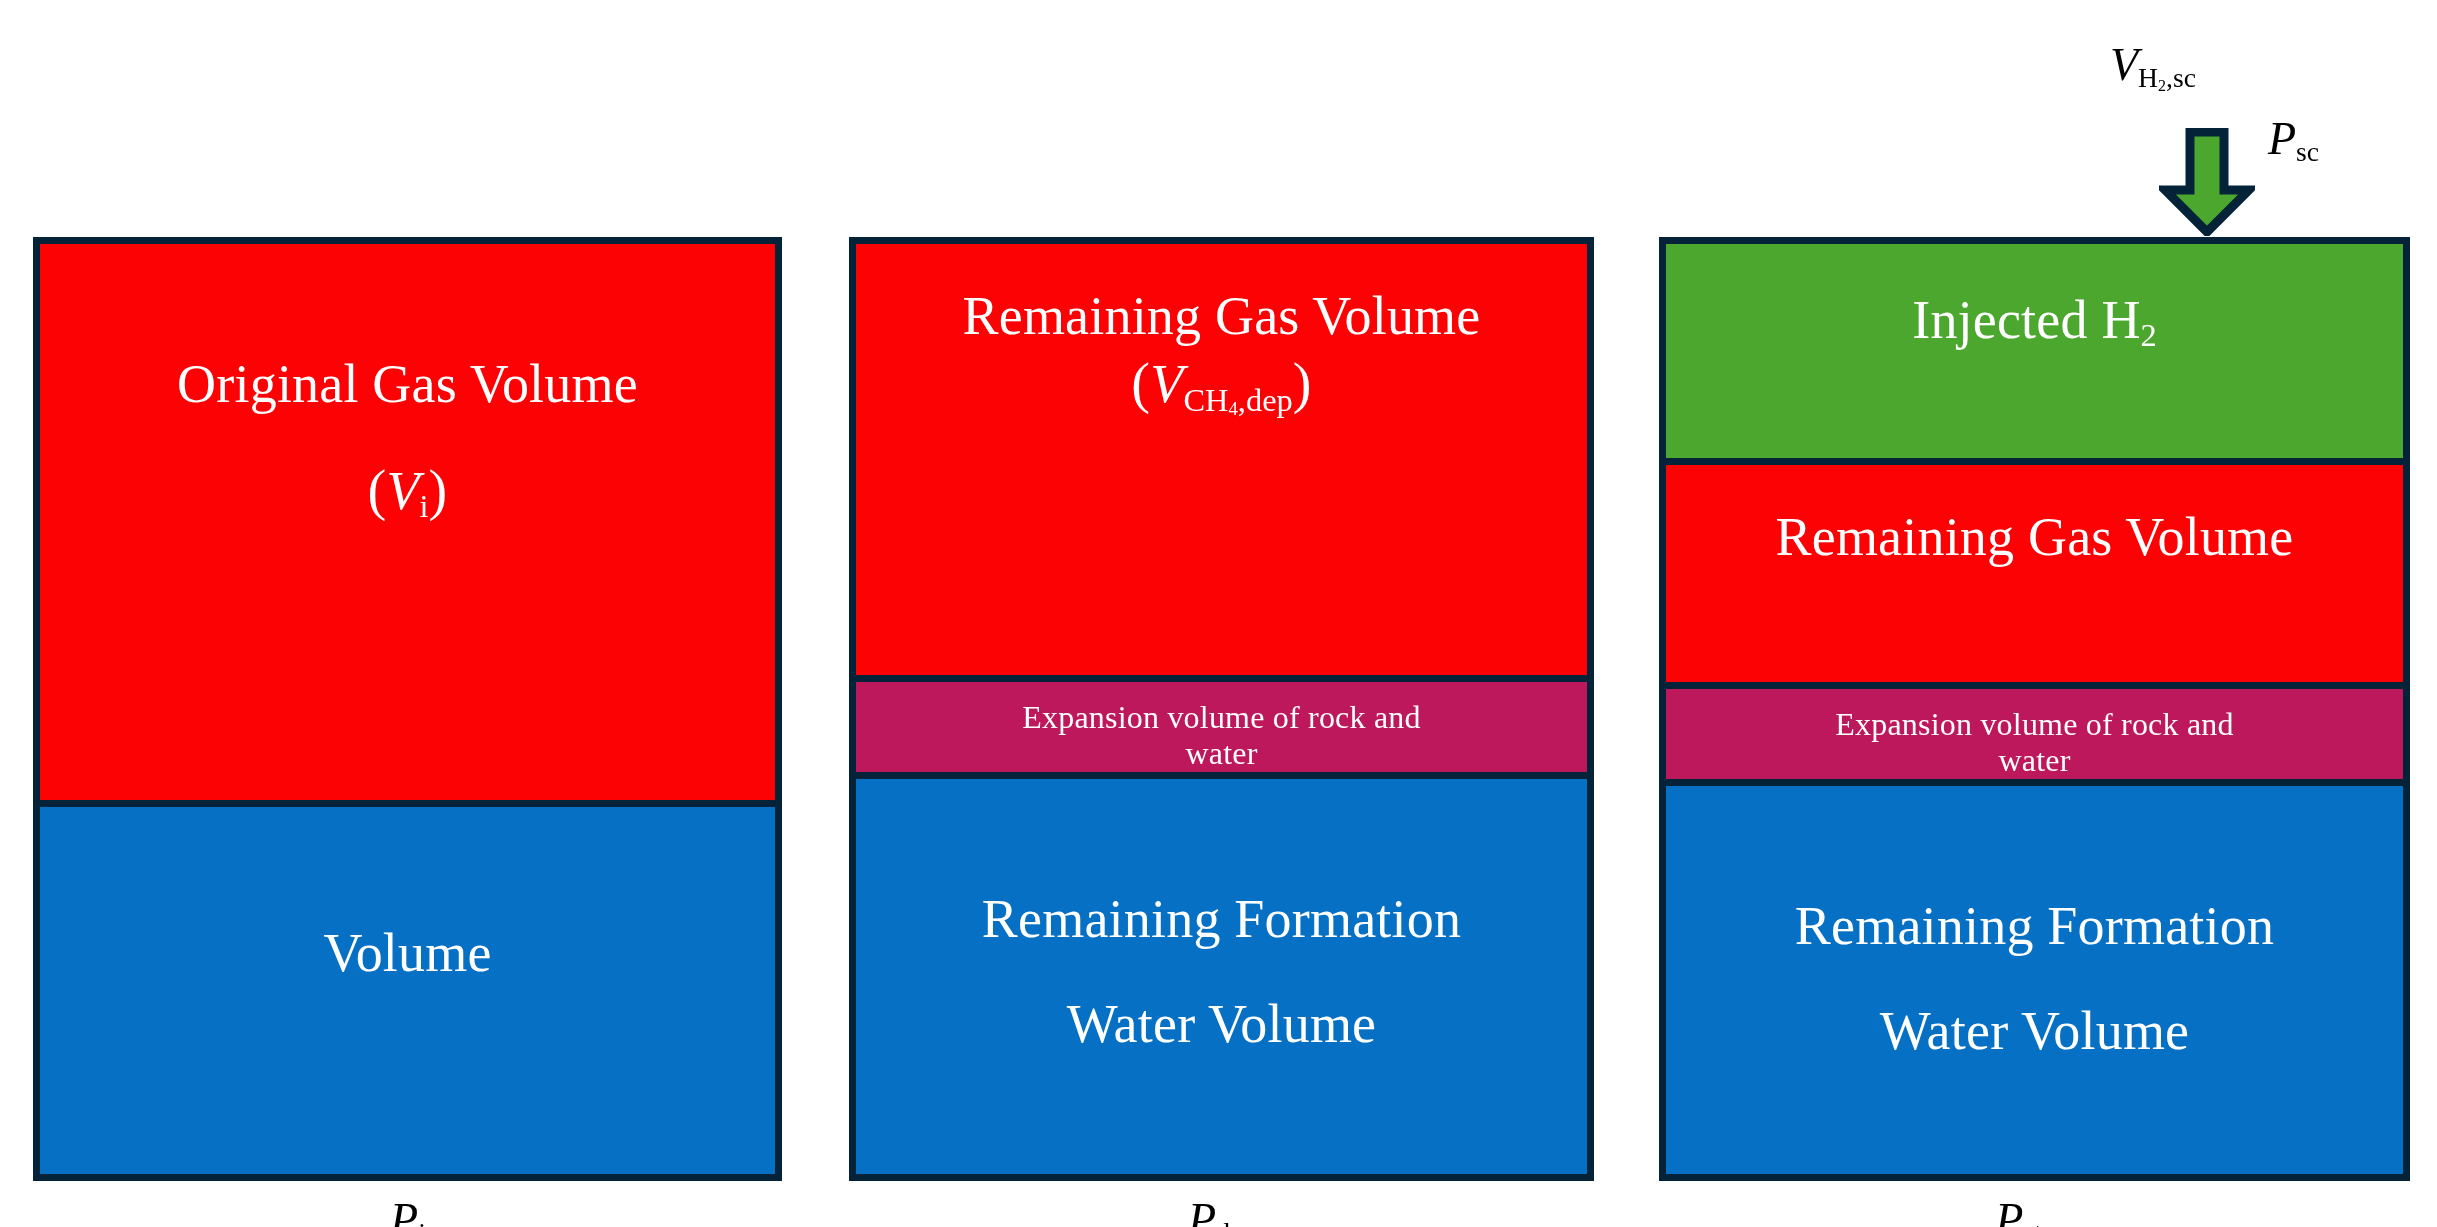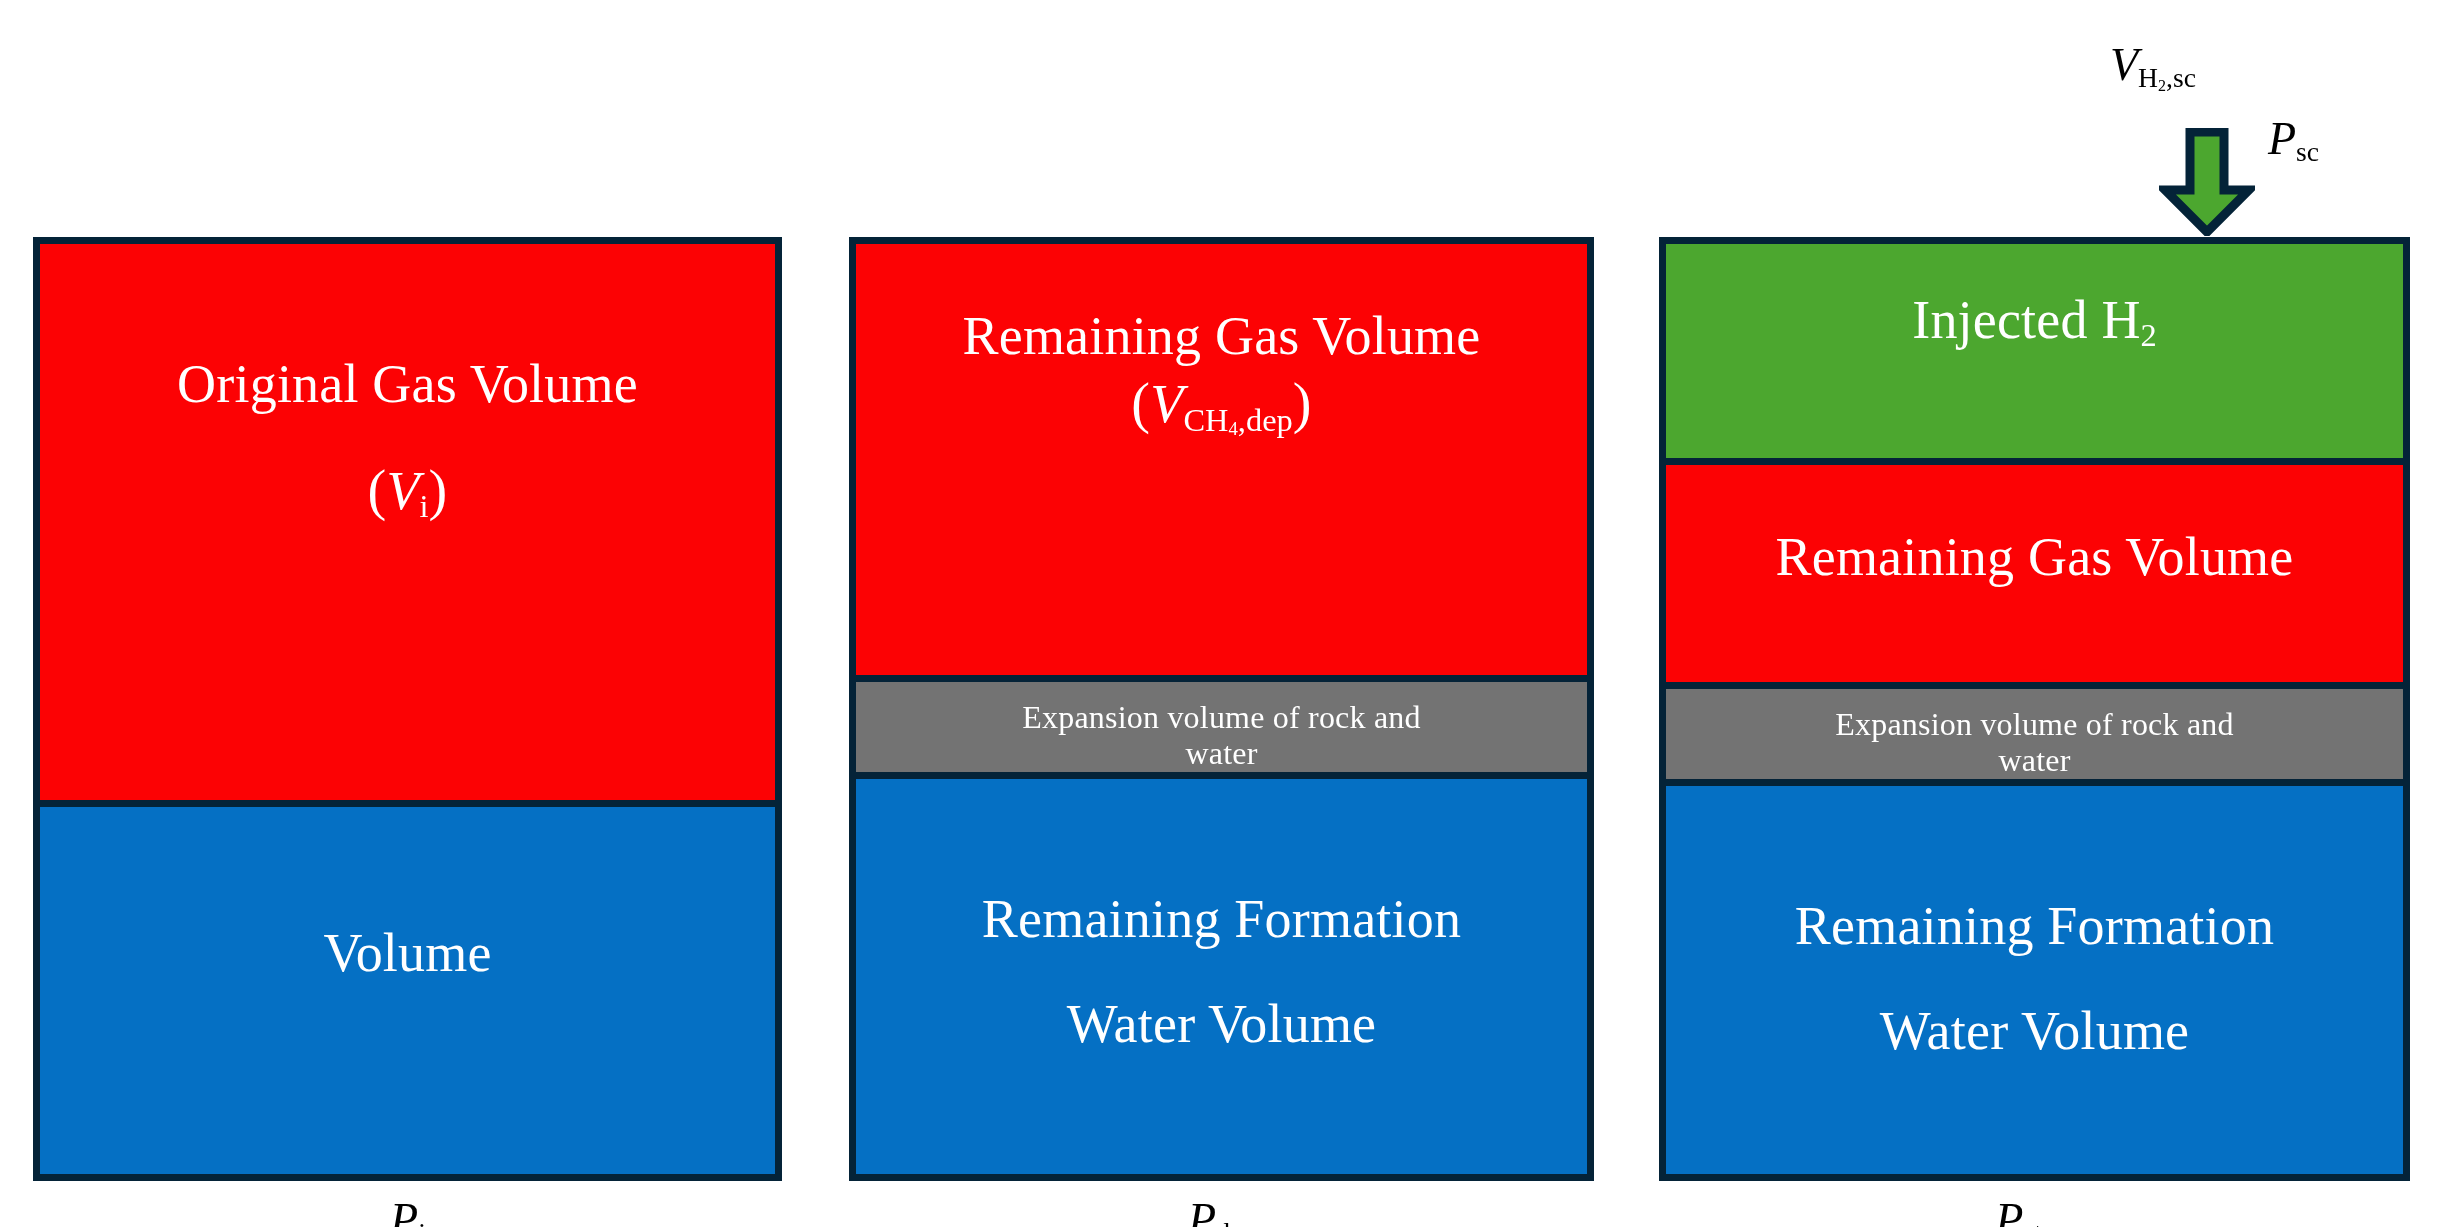--- a/index.html
+++ b/index.html
@@ -43,38 +43,38 @@
     display: flex;
     flex-direction: column;
     align-items: center;
     color: #ffffff;
     text-align: center;
     overflow: hidden;
   }
 
   .seg-gas-red    { background: #fc0204; }
   .seg-gas-green  { background: #4CA72F; }
-  .seg-expansion  { background: #737373; }
+  .seg-expansion  { background: #be185d; }
   .seg-water-blue { background: #0570C4; }
 
   
   .segment + .segment { border-top-width: 7px; }
 
   .seg-label {
     line-height: 1.12;
     letter-spacing: 0.2px;
     white-space: nowrap;
   }
 
   .fs-big   { font-size: 54px; }
   .fs-small { font-size: 32px; }
 
   
   .pt-110 { padding-top: 110px; gap: 39px; }
-  .pt-62  { padding-top: 62px; align-items: center;  }
+  .pt-62  { padding-top: 42px; align-items: center;  }
   .pt-46  { padding-top: 46px;  }
   .pt-18  { padding-top: 18px;  }
 
   .line2 { margin-top: 6px; }
 
   
   .mvar {
     font-style: italic;
     font-family: "Liberation Serif", "DejaVu Serif", serif;
   }

